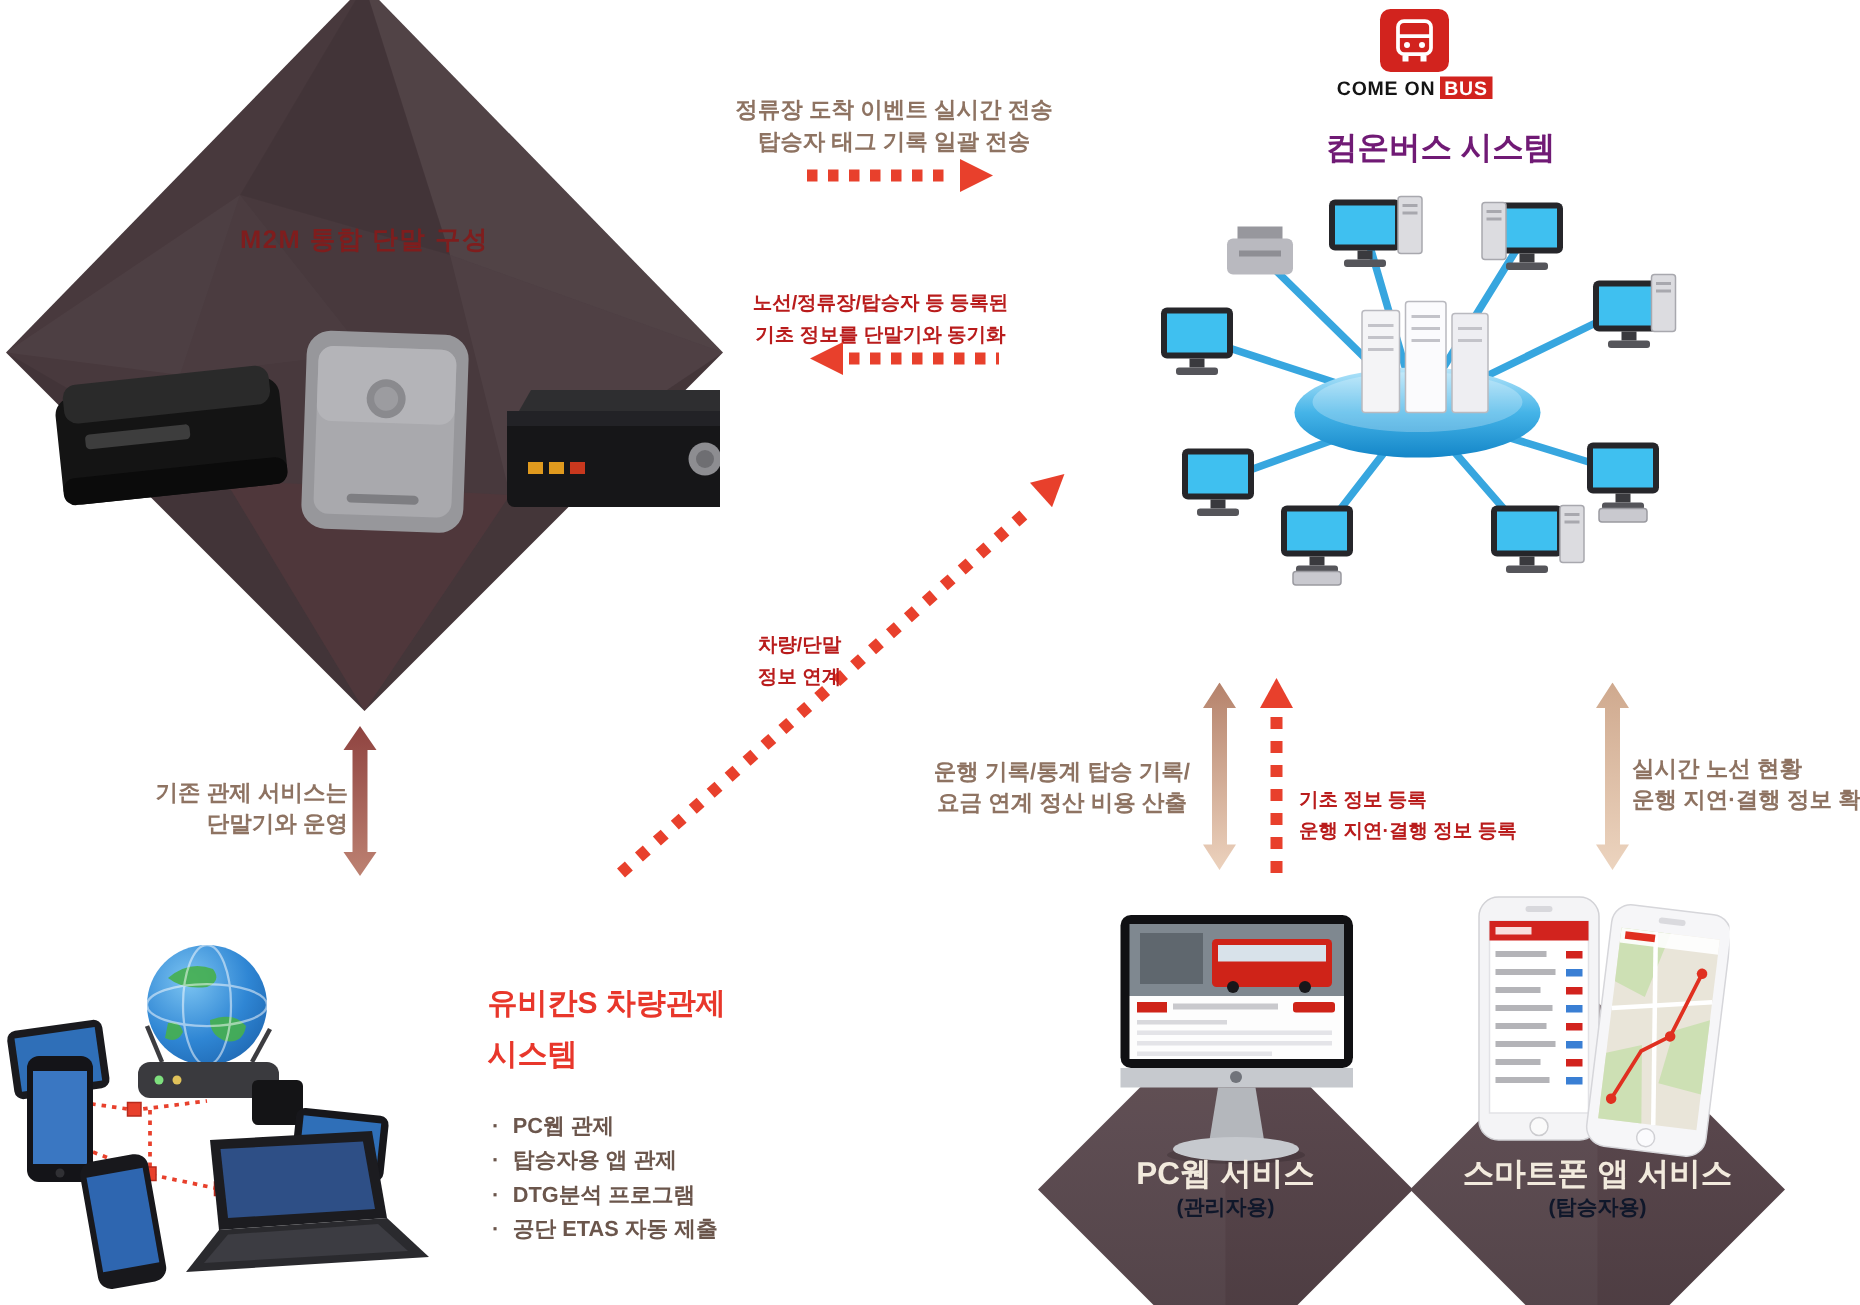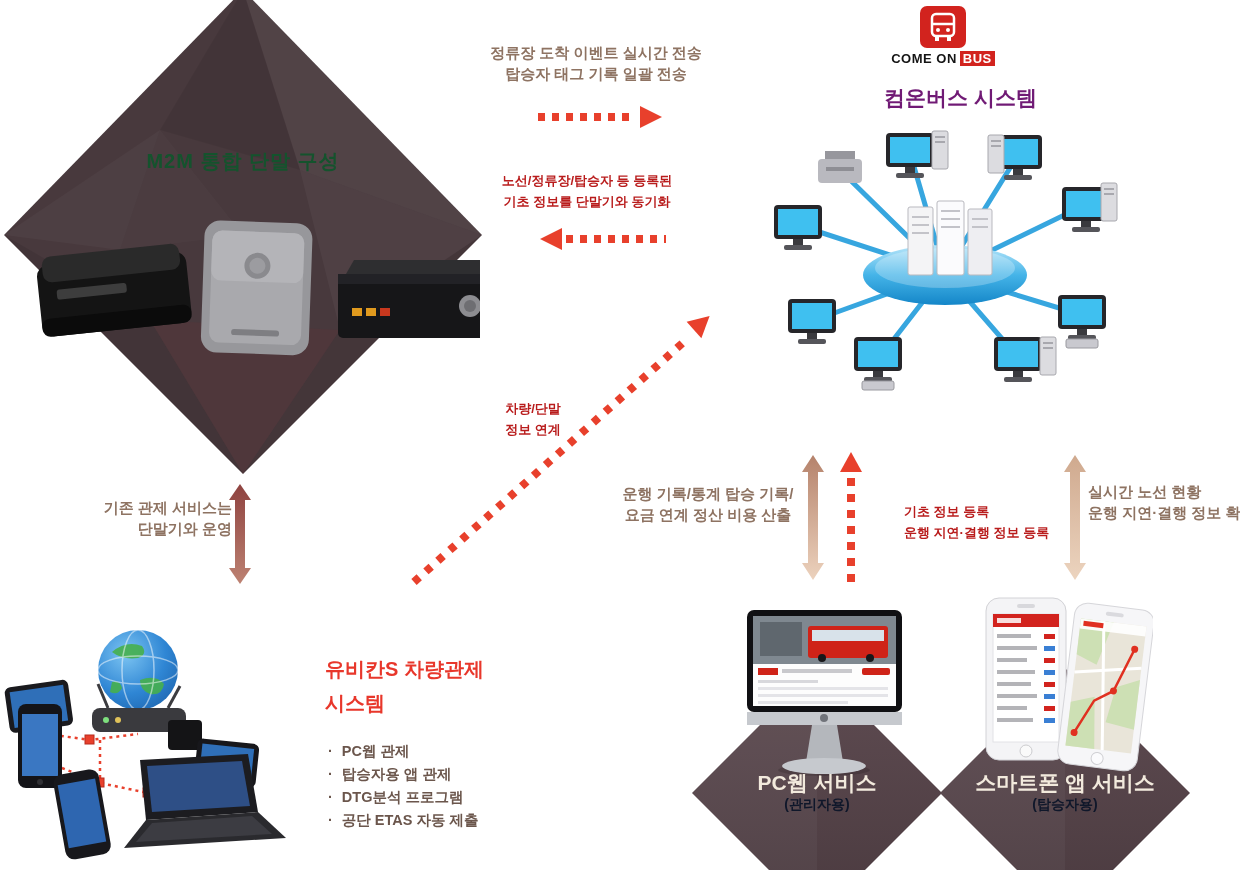--- a/index.html
+++ b/index.html
@@ -1,27 +1,27 @@
 <!DOCTYPE html>
 <html><head>
 <meta charset="utf-8">
 <style>
   * { box-sizing: border-box; }
   html,body { margin:0; padding:0; }
   body { font-family:"Liberation Sans","DejaVu Sans",sans-serif; background:#fff; }
   .canvas { position:relative; width:1240px; height:870px; background:#ffffff; overflow:hidden; }
   .abs { position:absolute; }
   svg.abs { display:block; }
-  .txt { position:absolute; font-weight:bold; }
+  .txt { position:absolute; font-weight:bold;margin-top:21px; }
   .txt div { white-space:nowrap; }
   .t-brown { color:#8e7362; font-size:15px; line-height:21px; }
   .t-red { color:#b91c1c; font-size:13px; line-height:21px; }
   .center { text-align:center; }
   .right { text-align:right; }
-  .m2m-title { position:absolute; left:128px; top:148px; width:230px; text-align:center; color:#14532d; font-size:20px; letter-spacing:1px; font-weight:bold; }
+  .m2m-title { position:absolute; left:128px; top:148px; width:230px; text-align:center; color:#7f1d1d; font-size:17px; letter-spacing:1px; font-weight:bold; }
   .cob-logo { position:absolute; left:891px; top:6px; width:104px; text-align:center; }
   .cob-icon { width:46px; height:42px; background:#d2231e; border-radius:7px; margin:0 auto 3px; display:flex; align-items:center; justify-content:center; }
   .cob-text { font-size:13px; font-weight:bold; color:#141414; letter-spacing:0.5px; }
   .cob-text .bus { background:#d2231e; color:#fff; padding:0 3px; margin-left:3px; }
   .cob-title { position:absolute; left:868px; top:84px; width:185px; text-align:center; color:#701a75; font-size:21px; font-weight:bold; }
   .ubican-title { position:absolute; left:325px; top:652px; color:#e8372b; font-size:20px; font-weight:bold; line-height:34px; }
   .ubican-list { position:absolute; left:328px; top:740px; font-size:14.5px; font-weight:bold; color:#6b564c; line-height:23px; }
   .ubican-item::before { content:"·"; margin-right:9px; }
   .svc-label { position:absolute; text-align:center; }
   .svc-title { color:#f2eadd; font-size:21px; font-weight:bold; line-height:22px; }
@@ -212,21 +212,21 @@
           <stop offset="0" stop-color="#b5826b"></stop>
           <stop offset="1" stop-color="#ecd2bd"></stop>
         </linearGradient>
       </defs>
     <polygon points="15,0 4,17 10,17 10,108 4,108 15,125 26,108 20,108 20,17 26,17" fill="url(#tcG)"></polygon>
   </svg>
   <svg class="abs" style="left:836px;top:452px" width="30" height="136" viewBox="0 0 30 136">
     <polygon points="15,0 4,20 26,20" fill="#e8402c"></polygon>
     <line x1="15" y1="26" x2="15" y2="132" stroke="#e8402c" stroke-width="8" stroke-dasharray="8 8"></line>
   </svg>
-  <div class="txt t-red" style="left:904px;top:501px;width:215px">
+  <div class="txt t-red" style="left:866px;top:501px;width:215px">
     <div>기초 정보 등록</div>
     <div>운행 지연·결행 정보 등록</div>
   </div>
 
   <svg class="abs" style="left:1060px;top:455px" width="30" height="125" viewBox="0 0 30 125">
     <defs>
         <linearGradient id="trG" x1="0" y1="0" x2="0" y2="1">
           <stop offset="0" stop-color="#cfa98e"></stop>
           <stop offset="1" stop-color="#ecd4bf"></stop>
         </linearGradient>

